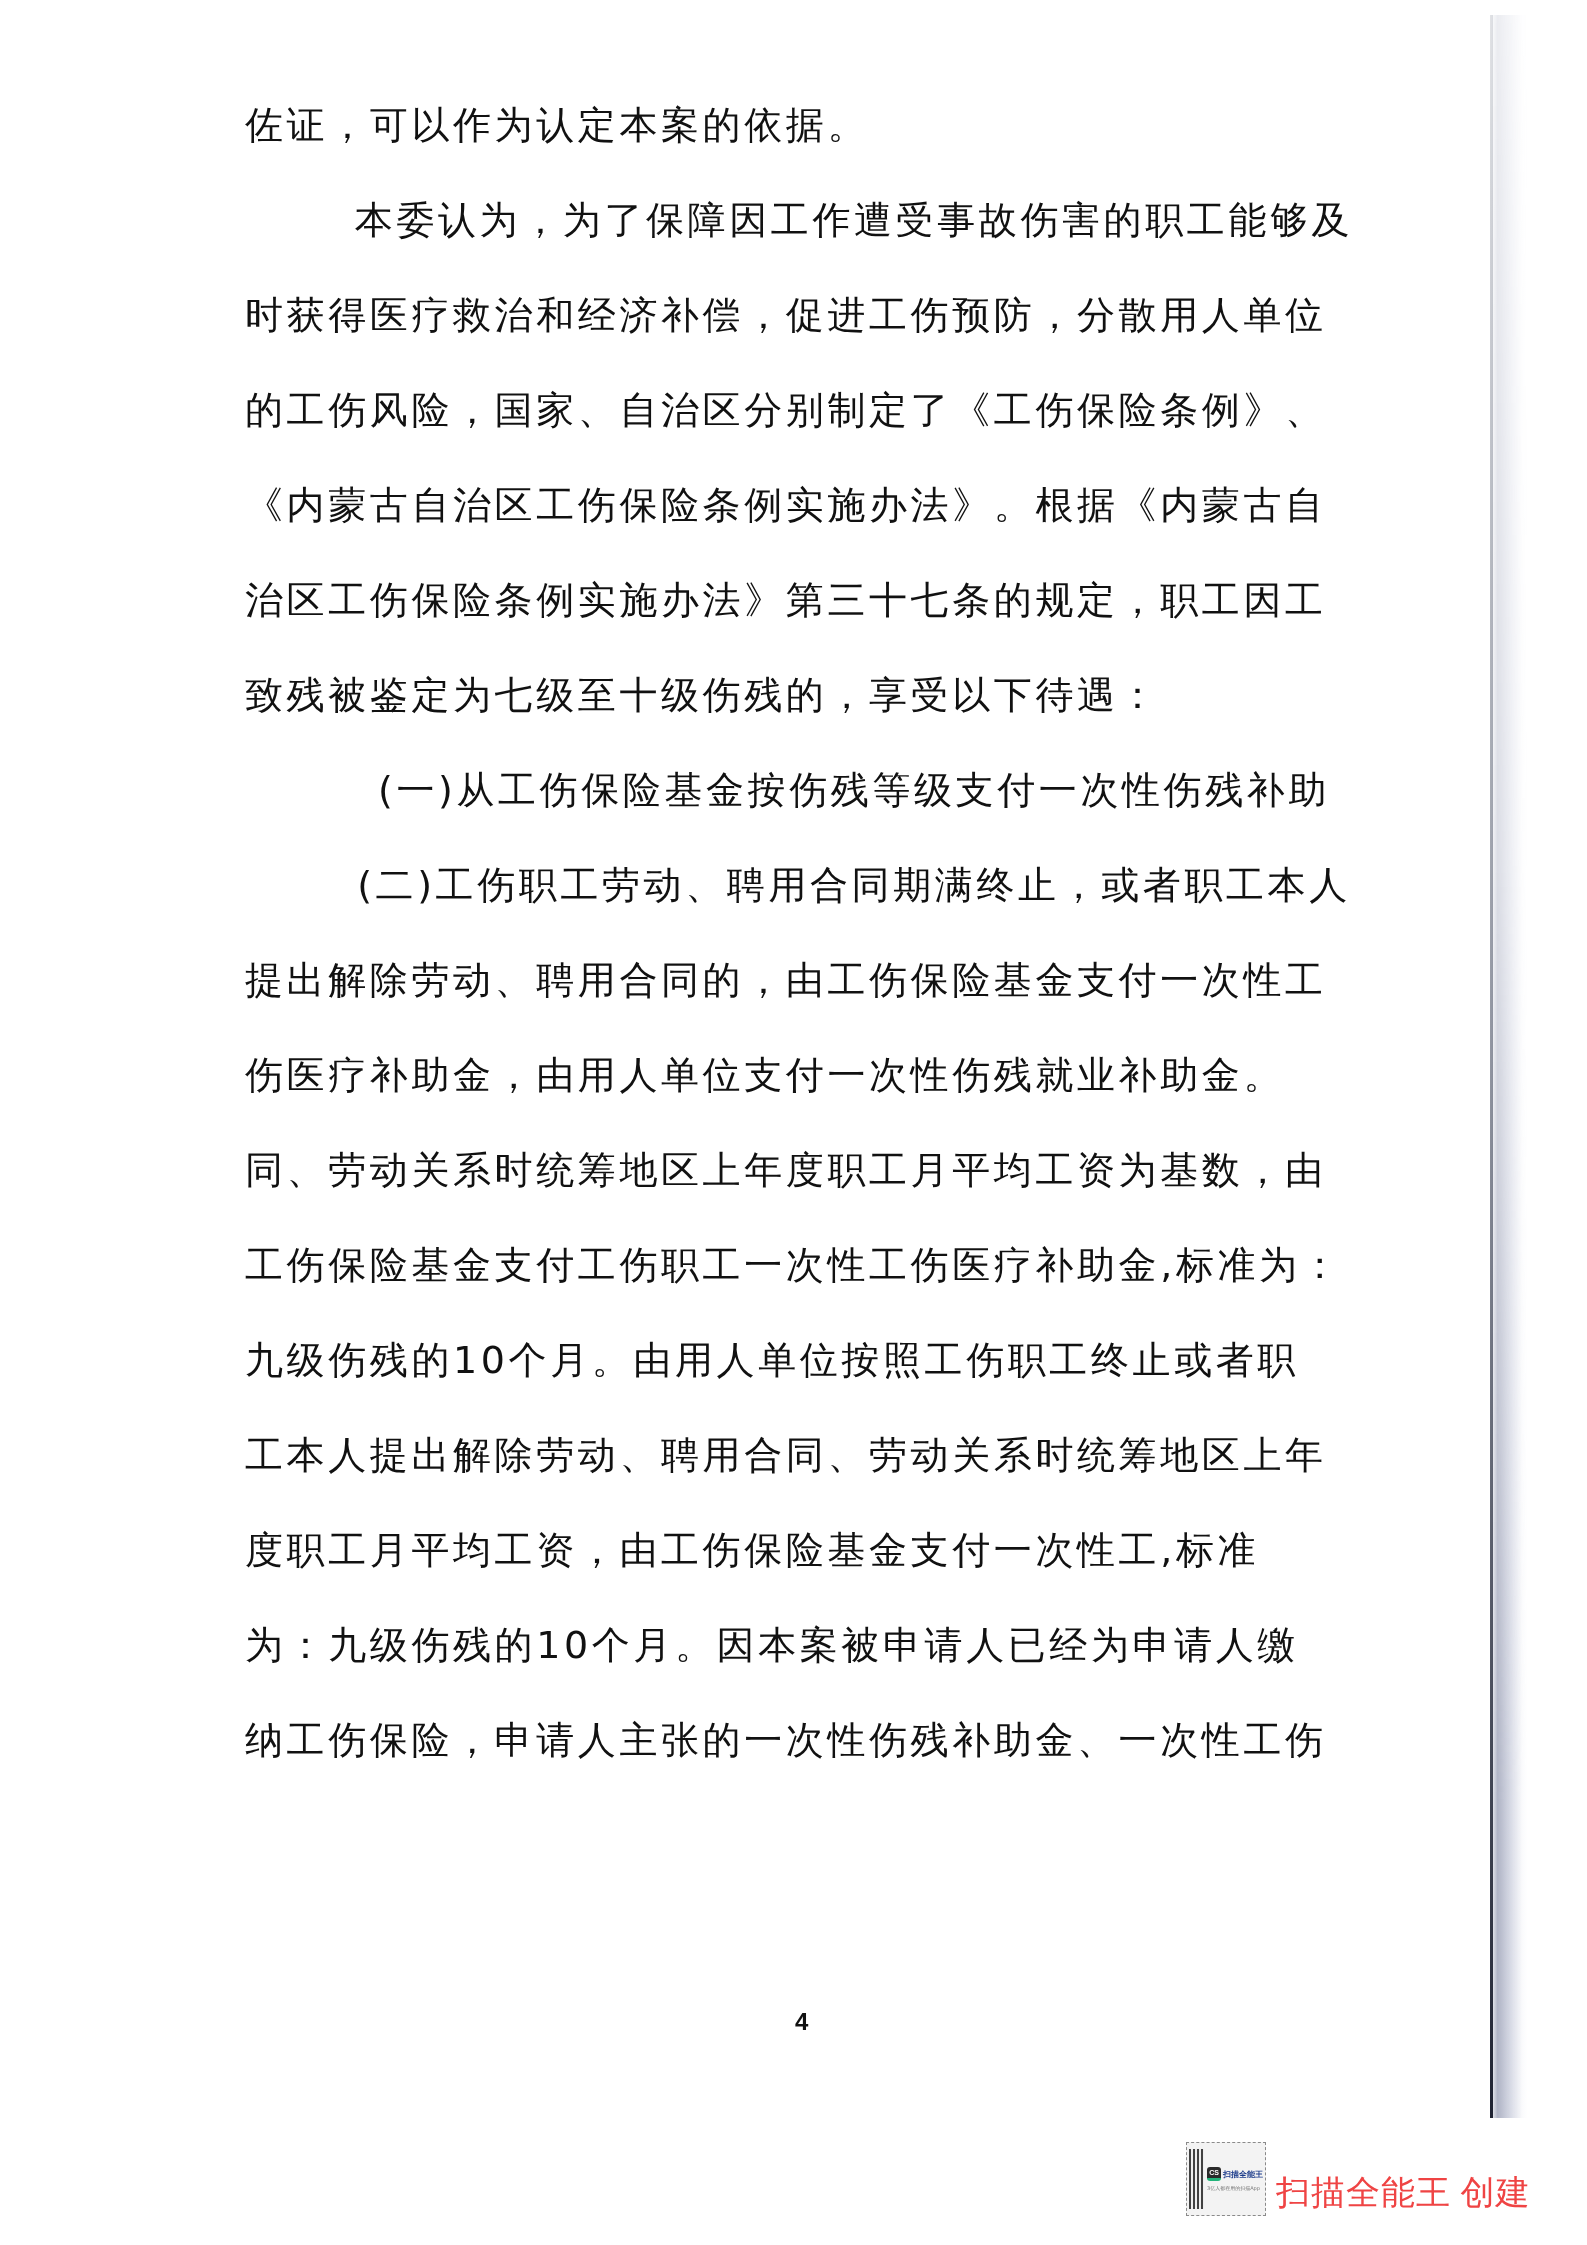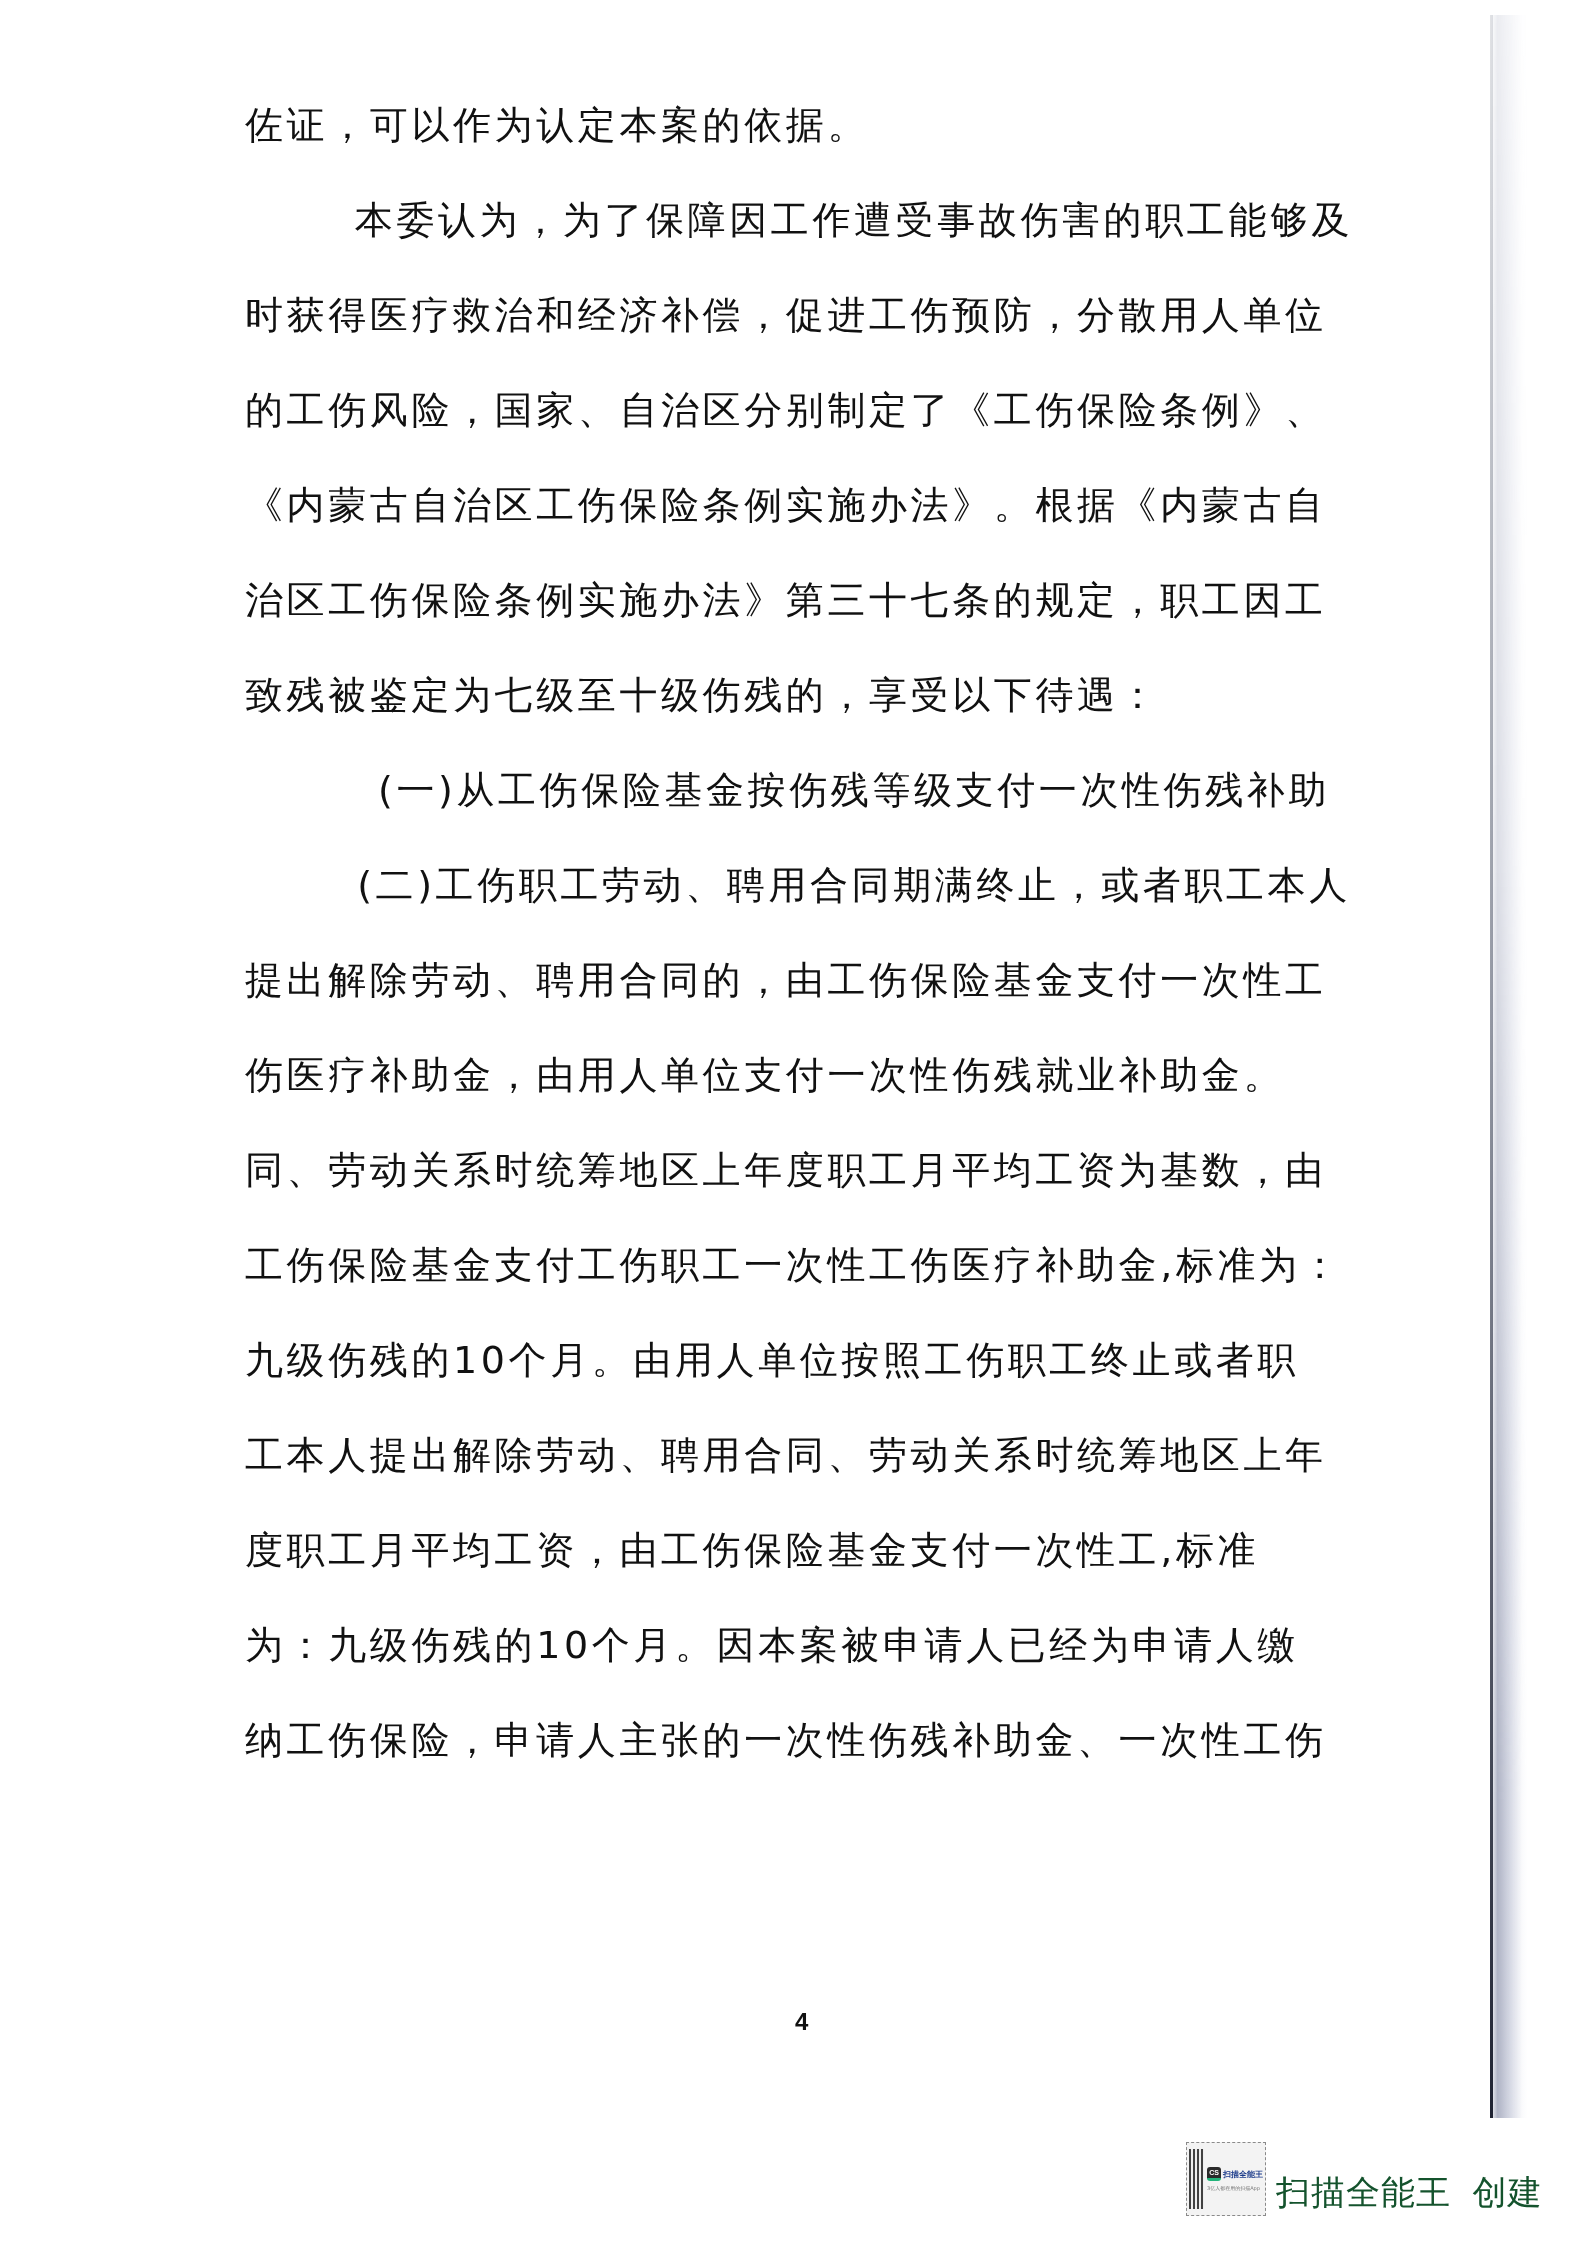--- a/index.html
+++ b/index.html
@@ -131,22 +131,22 @@
       white-space: nowrap;
     }
     .cs-tagline {
       font-size: 5px;
       color: #777;
       white-space: nowrap;
     }
     .wm-text {
       margin-left: 10px;
       font-size: 34px;
-      font-family: Liberation Mono, monospace;
-      color: #14532d;
+      font-family: Liberation Serif, serif;
+      color: #ef4444;
       letter-spacing: 1px;
       white-space: nowrap;
     }
   </style>
 </head>
 <body>
 
 <div class="page">
 
   <div class="edge-shadow"></div>

